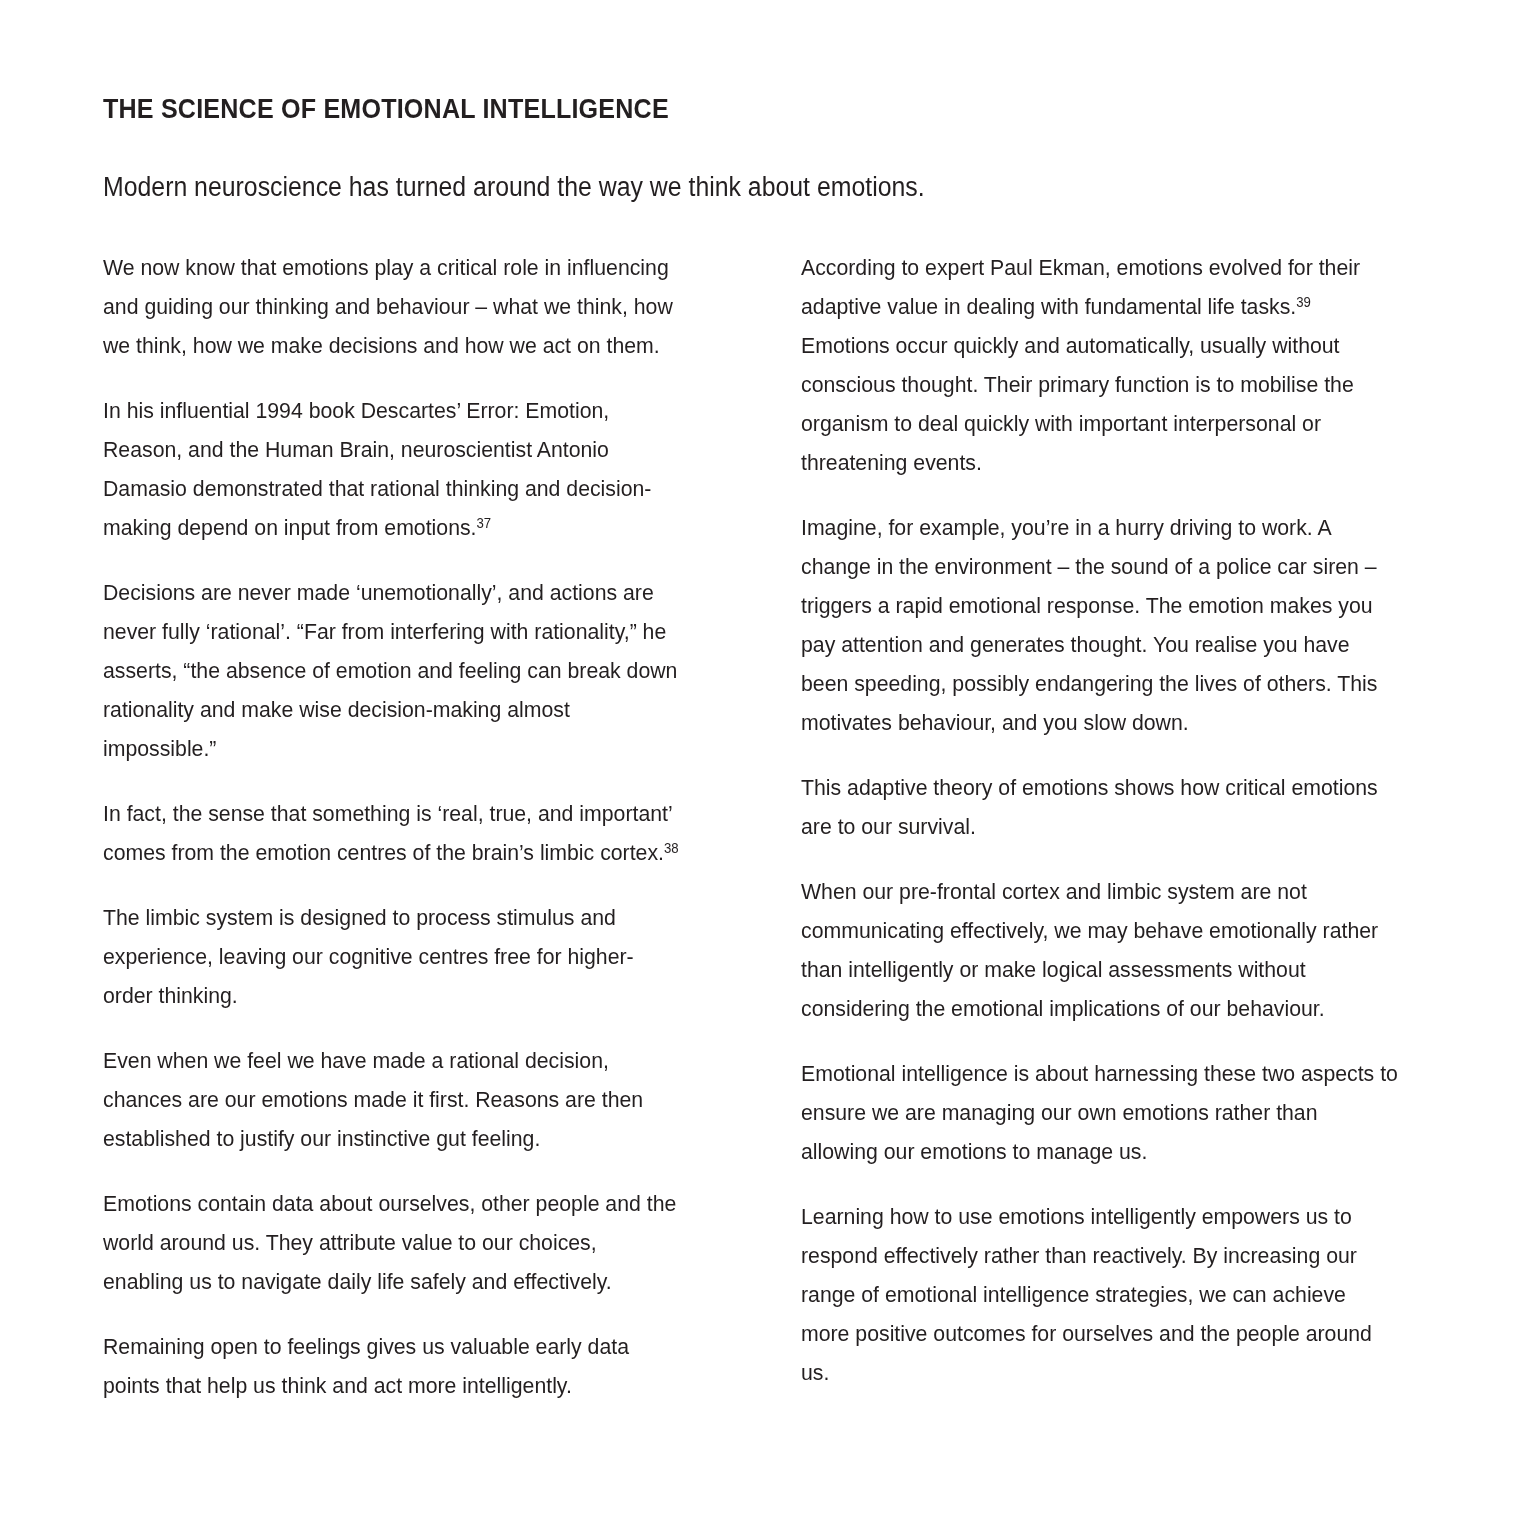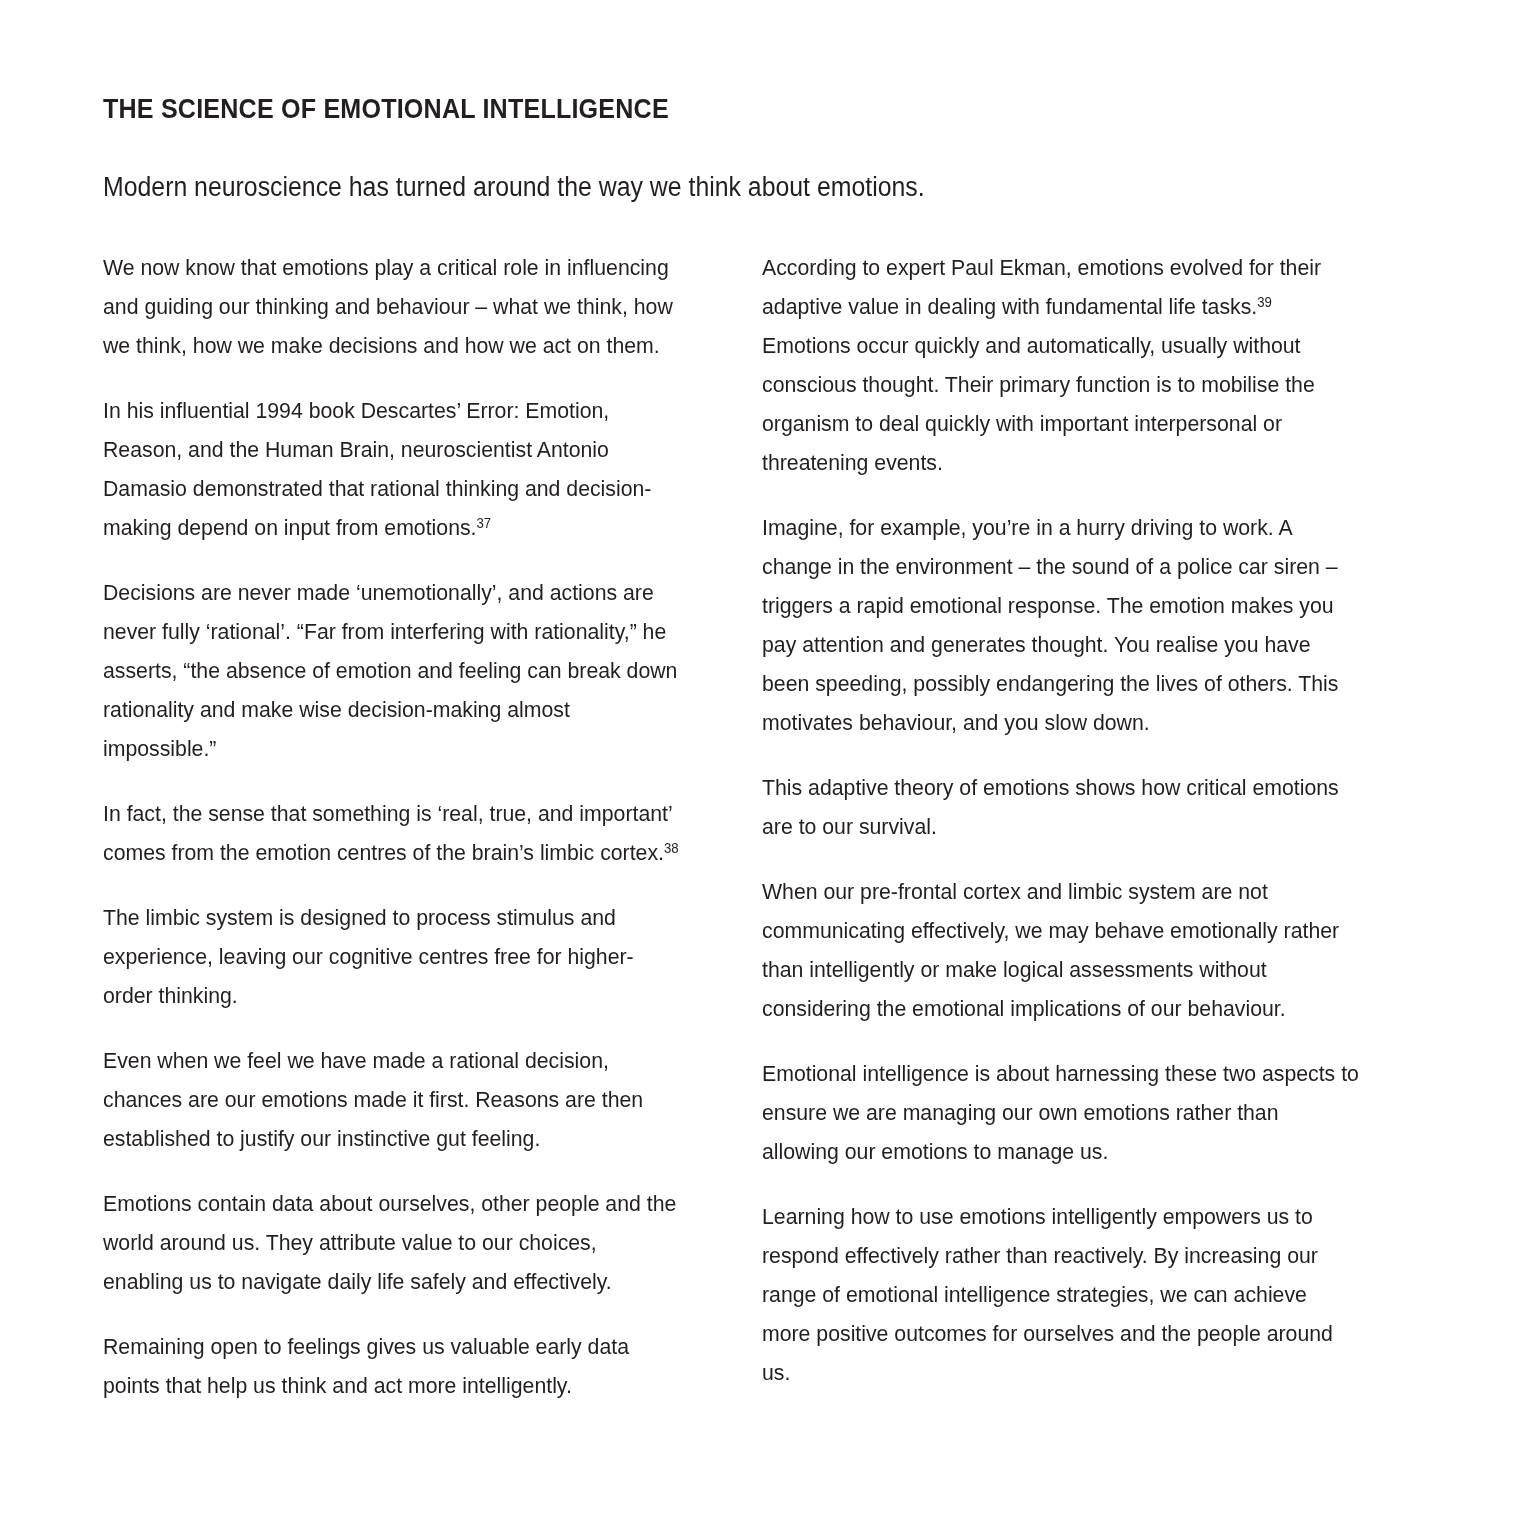--- a/index.html
+++ b/index.html
@@ -55,20 +55,21 @@
   }
 
   .column {
     width: 613px;
     flex: 0 0 613px;
   }
 
   .column.right {
     width: 632px;
     flex: 0 0 632px;
+    margin-left: 39px;
   }
 
   .body-para {
     font-size: 22.5px;
     line-height: 39px;
     margin: 0 0 26px 0;
     color: #231f20;
     transform: scaleX(0.945);
     transform-origin: left top;
     text-align: left;

